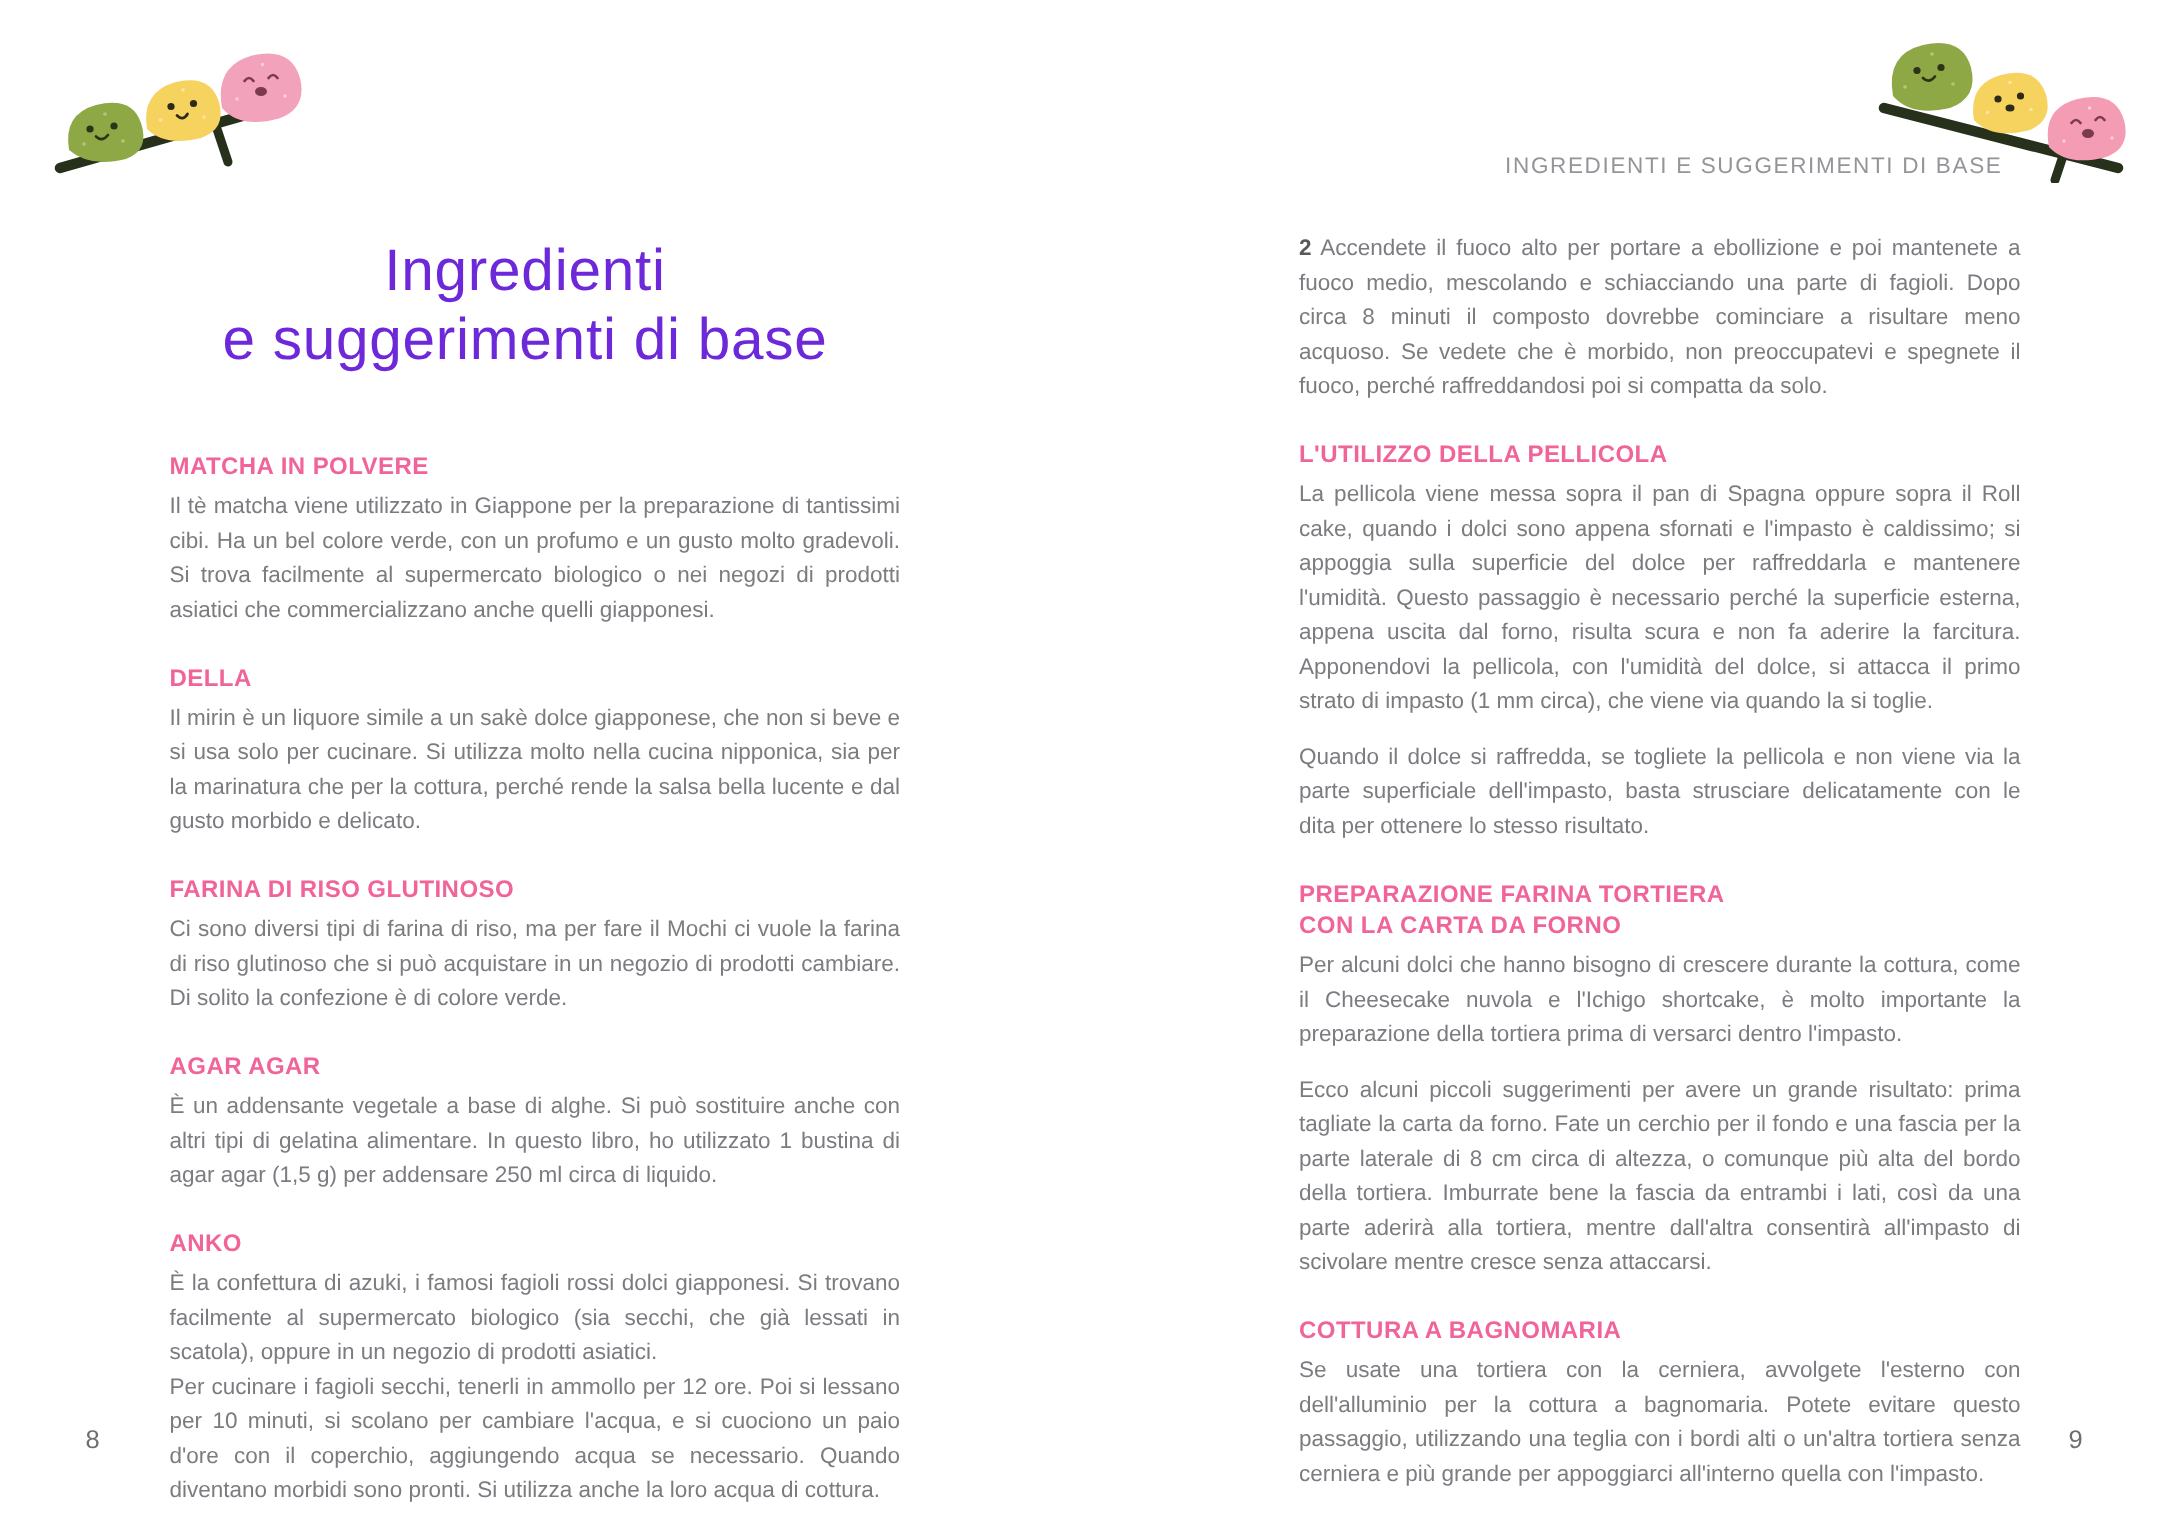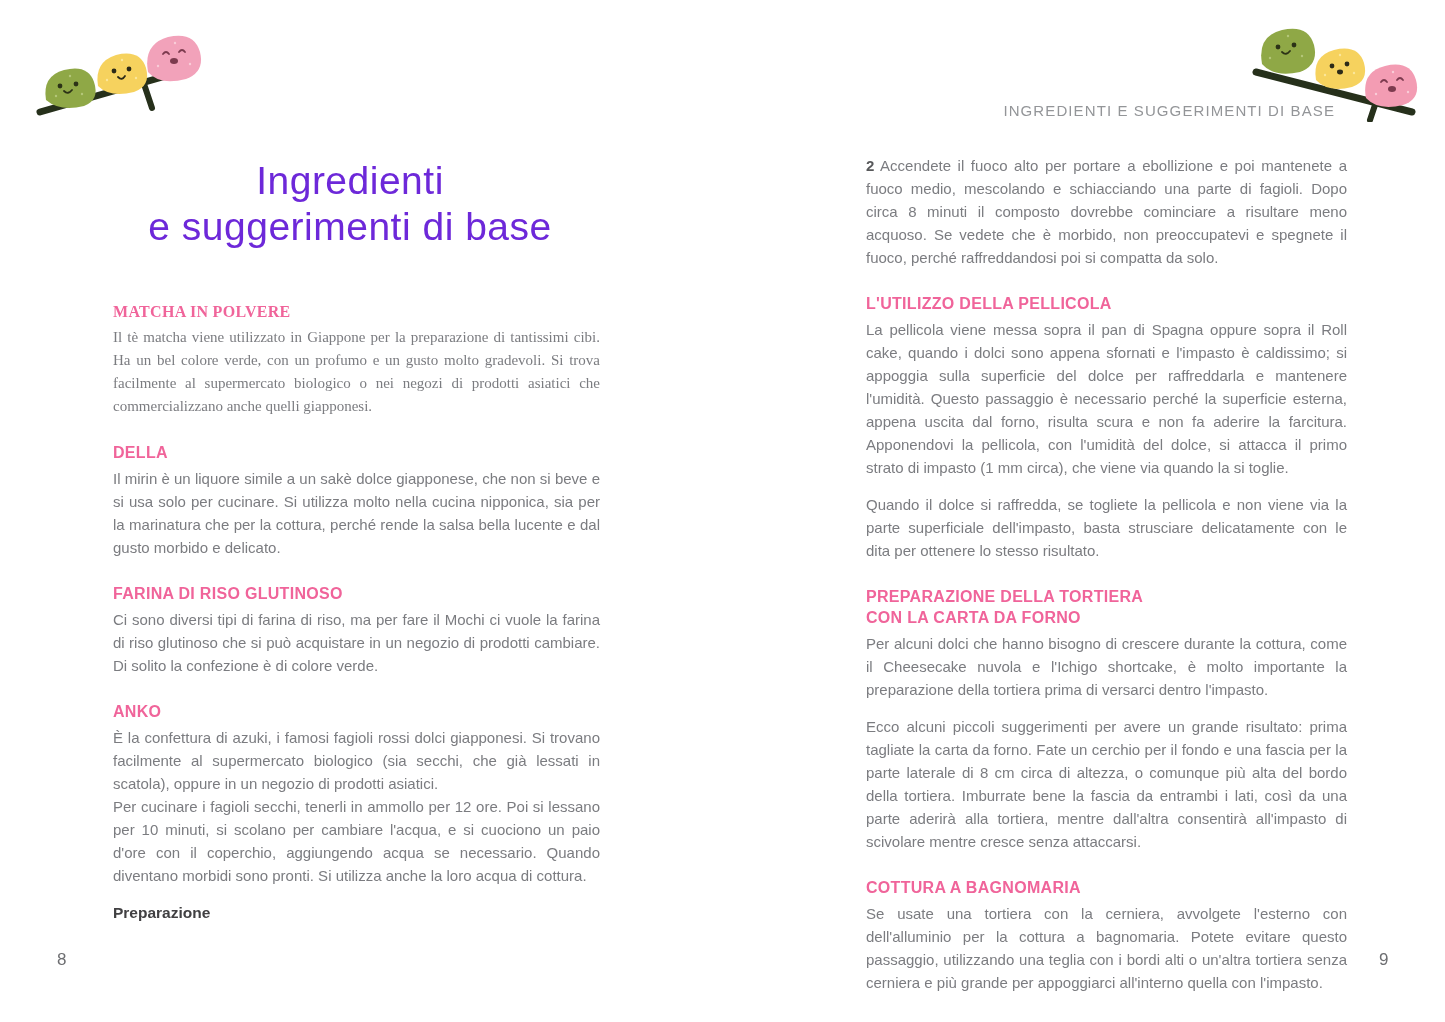--- a/index.html
+++ b/index.html
@@ -16,21 +16,21 @@
   .body-text {
     color: #7b7c80;
     font-size: 15px;
     line-height: 23px;
     text-align: justify;
   }
   .body-text p { margin: 0; }
   .body-text p + p { margin-top: 14px; }
   .body-text p + p.tight { margin-top: 0; }
   .sec { margin-top: 24px; }
-  .sec:first-child { margin-top: 0; font-family: Liberation Serif, serif; }
+  .sec:first-child { margin-top: 0; }
   .sec-heading {
     color: #f0649a;
     font-size: 16px;
     font-weight: bold;
     letter-spacing: 0.3px;
     line-height: 21px;
     margin-bottom: 4px;
     white-space: pre-line;
     text-align: left;
   }
@@ -136,20 +136,24 @@
       <div class="sec">
         <div class="sec-heading">DELLA</div>
         <p>Il mirin è un liquore simile a un sakè dolce giapponese, che non si beve e si usa solo per cucinare. Si utilizza molto nella cucina nipponica, sia per la marinatura che per la cottura, perché rende la salsa bella lucente e dal gusto morbido e delicato.</p>
       </div>
 
       <div class="sec">
         <div class="sec-heading">FARINA DI RISO GLUTINOSO</div>
         <p>Ci sono diversi tipi di farina di riso, ma per fare il Mochi ci vuole la farina di riso glutinoso che si può acquistare in un negozio di prodotti cambiare. Di solito la confezione è di colore verde.</p>
       </div>
 
+      <div class="sec">
+        <div class="sec-heading">AGAR AGAR</div>
+        <p>È un addensante vegetale a base di alghe. Si può sostituire anche con altri tipi di gelatina alimentare. In questo libro, ho utilizzato 1 bustina di agar agar (1,5 g) per addensare 250 ml circa di liquido.</p>
+      </div>
 
       <div class="sec">
         <div class="sec-heading">ANKO</div>
         <p>È la confettura di azuki, i famosi fagioli rossi dolci giapponesi. Si trovano facilmente al supermercato biologico (sia secchi, che già lessati in scatola), oppure in un negozio di prodotti asiatici.</p>
         <p class="tight">Per cucinare i fagioli secchi, tenerli in ammollo per 12 ore. Poi si lessano per 10 minuti, si scolano per cambiare l'acqua, e si cuociono un paio d'ore con il coperchio, aggiungendo acqua se necessario. Quando diventano morbidi sono pronti. Si utilizza anche la loro acqua di cottura.</p>
       </div>
 
       <div>
         <div class="sub-heading">Preparazione</div>
 
@@ -200,21 +204,21 @@
         <p class="tight"><span class="step-num">2</span> <span>Accendete il fuoco alto per portare a ebollizione e poi mantenete a fuoco medio, mescolando e schiacciando una parte di fagioli. Dopo circa 8 minuti il composto dovrebbe cominciare a risultare meno acquoso. Se vedete che è morbido, non preoccupatevi e spegnete il fuoco, perché raffreddandosi poi si compatta da solo.</span></p>
       </div>
 
       <div class="sec">
         <div class="sec-heading">L'UTILIZZO DELLA PELLICOLA</div>
         <p>La pellicola viene messa sopra il pan di Spagna oppure sopra il Roll cake, quando i dolci sono appena sfornati e l'impasto è caldissimo; si appoggia sulla superficie del dolce per raffreddarla e mantenere l'umidità. Questo passaggio è necessario perché la superficie esterna, appena uscita dal forno, risulta scura e non fa aderire la farcitura. Apponendovi la pellicola, con l'umidità del dolce, si attacca il primo strato di impasto (1 mm circa), che viene via quando la si toglie.</p>
         <p>Quando il dolce si raffredda, se togliete la pellicola e non viene via la parte superficiale dell'impasto, basta strusciare delicatamente con le dita per ottenere lo stesso risultato.</p>
       </div>
 
       <div class="sec">
-        <div class="sec-heading">PREPARAZIONE DELLA TORTIERA
+        <div class="sec-heading">PREPARAZIONE FARINA TORTIERA
 CON LA CARTA DA FORNO</div>
         <p>Per alcuni dolci che hanno bisogno di crescere durante la cottura, come il Cheesecake nuvola e l'Ichigo shortcake, è molto importante la preparazione della tortiera prima di versarci dentro l'impasto.</p>
         <p>Ecco alcuni piccoli suggerimenti per avere un grande risultato: prima tagliate la carta da forno. Fate un cerchio per il fondo e una fascia per la parte laterale di 8 cm circa di altezza, o comunque più alta del bordo della tortiera. Imburrate bene la fascia da entrambi i lati, così da una parte aderirà alla tortiera, mentre dall'altra consentirà all'impasto di scivolare mentre cresce senza attaccarsi.</p>
       </div>
 
       <div class="sec">
         <div class="sec-heading">COTTURA A BAGNOMARIA</div>
         <p>Se usate una tortiera con la cerniera, avvolgete l'esterno con dell'alluminio per la cottura a bagnomaria. Potete evitare questo passaggio, utilizzando una teglia con i bordi alti o un'altra tortiera senza cerniera e più grande per appoggiarci all'interno quella con l'impasto.</p>
       </div>
 

